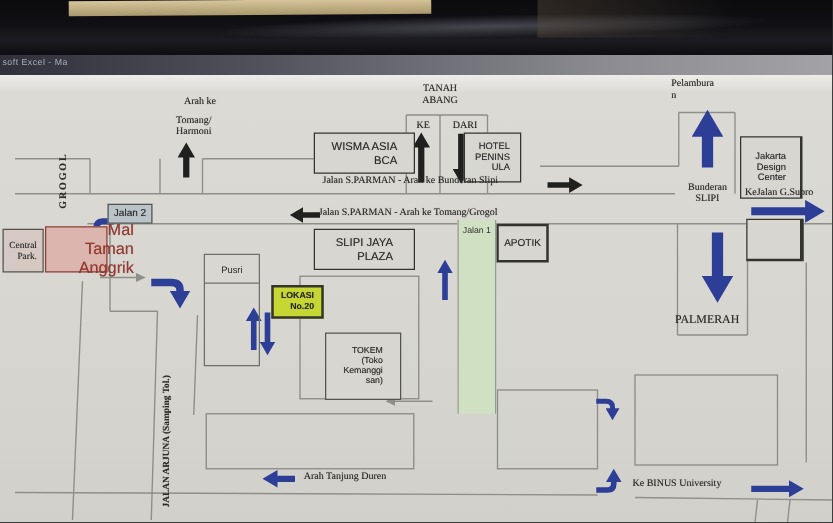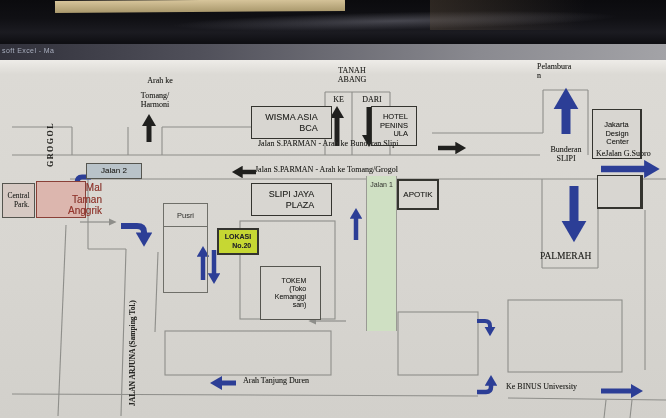--- a/index.html
+++ b/index.html
@@ -148,24 +148,24 @@
     <div class="box" style="left:251px;top:106px;width:81px;height:33px;font-size:9px;">WISMA ASIA
 BCA</div>
     <div class="box" style="left:371px;top:106px;width:46px;height:40px;font-size:7.5px;">HOTEL
 PENINS
 ULA</div>
     <div class="box" style="left:592px;top:109px;width:50px;height:50px;font-size:7.5px;border-right-width:2.5px;">Jakarta
 Design
 Center</div>
     <div class="box thin" style="left:2px;top:183px;width:33px;height:35px;font-size:7.5px;background:var(--central-bg);font-family:Liberation Serif, serif;">Central
 Park.</div>
-    <div class="box thin" style="left:36px;top:181px;width:24px;height:37px;font-size:10px;background:var(--mal-bg);color:var(--mal-text);border-color:#8a4038;padding-left:48px;">Mal
+    <div class="box thin" style="left:36px;top:181px;width:24px;height:37px;font-size:13px;background:var(--mal-bg);color:var(--mal-text);border-color:#8a4038;padding-left:48px;">Mal
 Taman
 Anggrik</div>
-    <div class="box thin" style="left:86px;top:163px;width:56px;height:16px;font-size:8px;background:var(--jalan2-bg);">Jalan 2</div>
+    <div class="box thin" style="left:86px;top:163px;width:36px;height:16px;font-size:8px;background:var(--jalan2-bg);">Jalan 2</div>
     <div class="box" style="left:397px;top:179px;width:42px;height:31px;font-size:8px;border-width:2px;">APOTIK</div>
     <div class="box" style="left:251px;top:183px;width:81px;height:33px;font-size:9px;">SLIPI JAYA
 PLAZA</div>
     <div class="box" style="left:597px;top:175px;width:46px;height:34px;border-width:1px;border-right-width:3px;border-bottom-width:2px;"></div>
     <div class="box" style="left:217px;top:228px;width:42px;height:27px;font-size:7px;font-weight:700;background:var(--lokasi-bg);border-width:2px;">LOKASI
 No.20</div>
     <div class="box thin" style="left:260px;top:266px;width:61px;height:54px;font-size:7px;">TOKEM
 (Toko
 Kemanggi
 san)</div>

